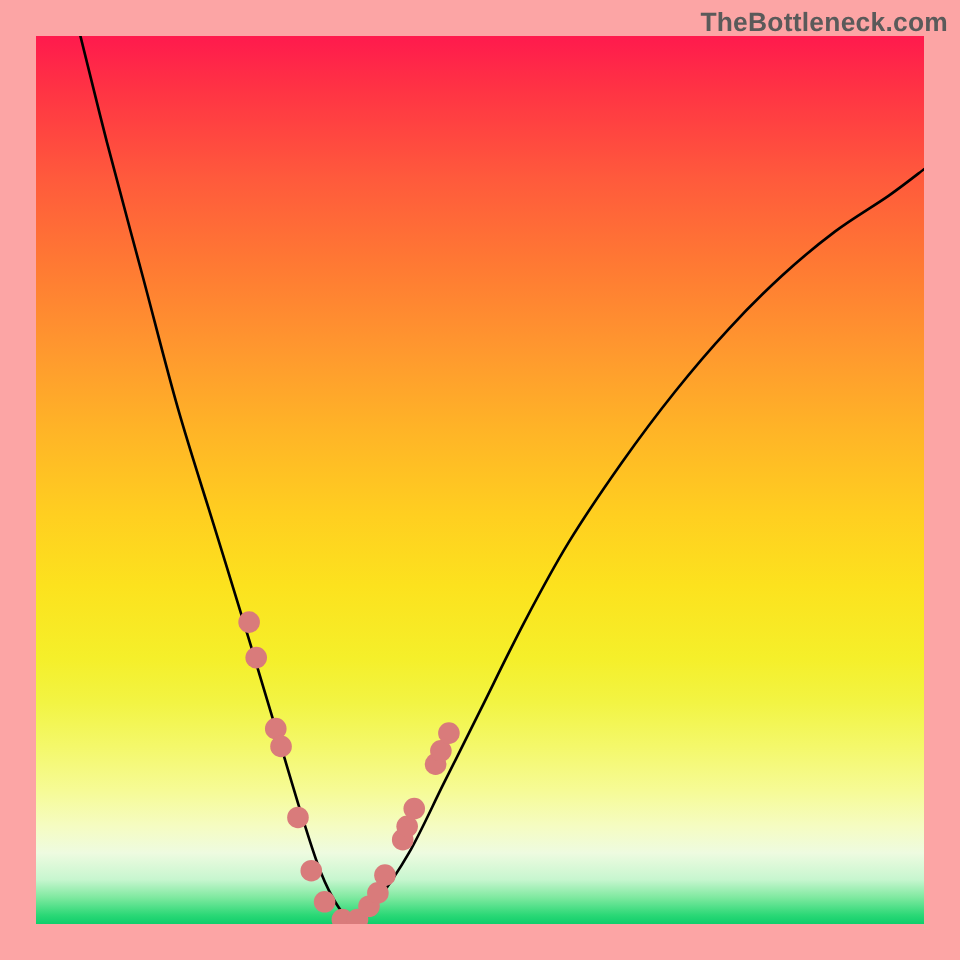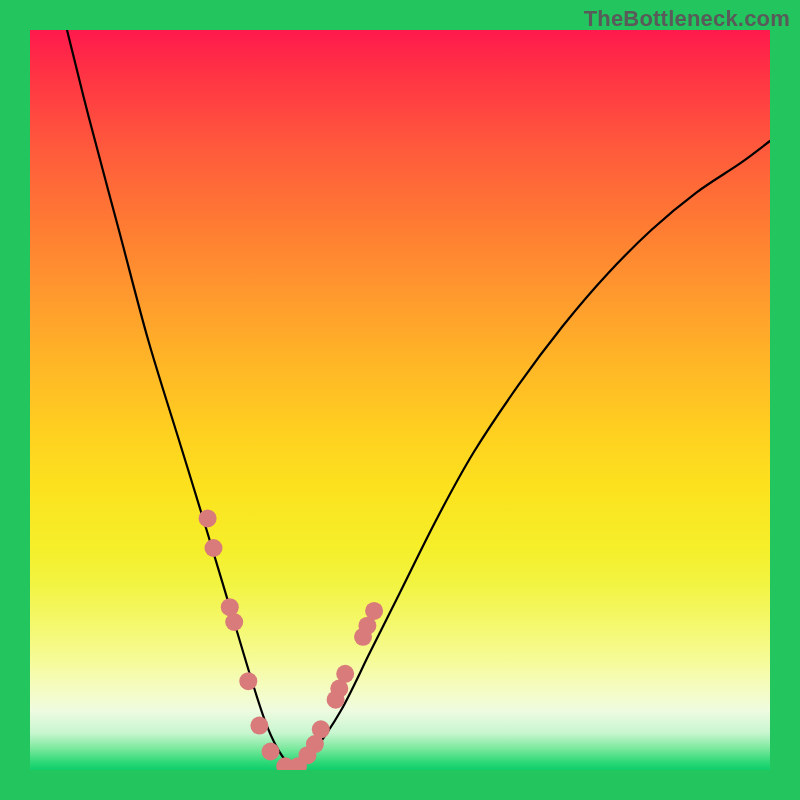--- a/index.html
+++ b/index.html
@@ -1,21 +1,21 @@
 <!DOCTYPE html>
 <html><head>
 <meta charset="utf-8">
 <style>
   * { margin: 0; padding: 0; box-sizing: border-box; }
   html, body { width: 800px; height: 800px; overflow: hidden; background: #000; }
   .frame {
     position: relative;
     width: 800px;
     height: 800px;
-    background: #22c55e;
+    background: #fca5a5;
   }
   .plot-area {
     position: absolute;
     left: 30px;
     top: 30px;
     width: 740px;
     height: 740px;
     background: linear-gradient(to bottom,
       #ff1a4d 0%,
       #ff3344 6%,

